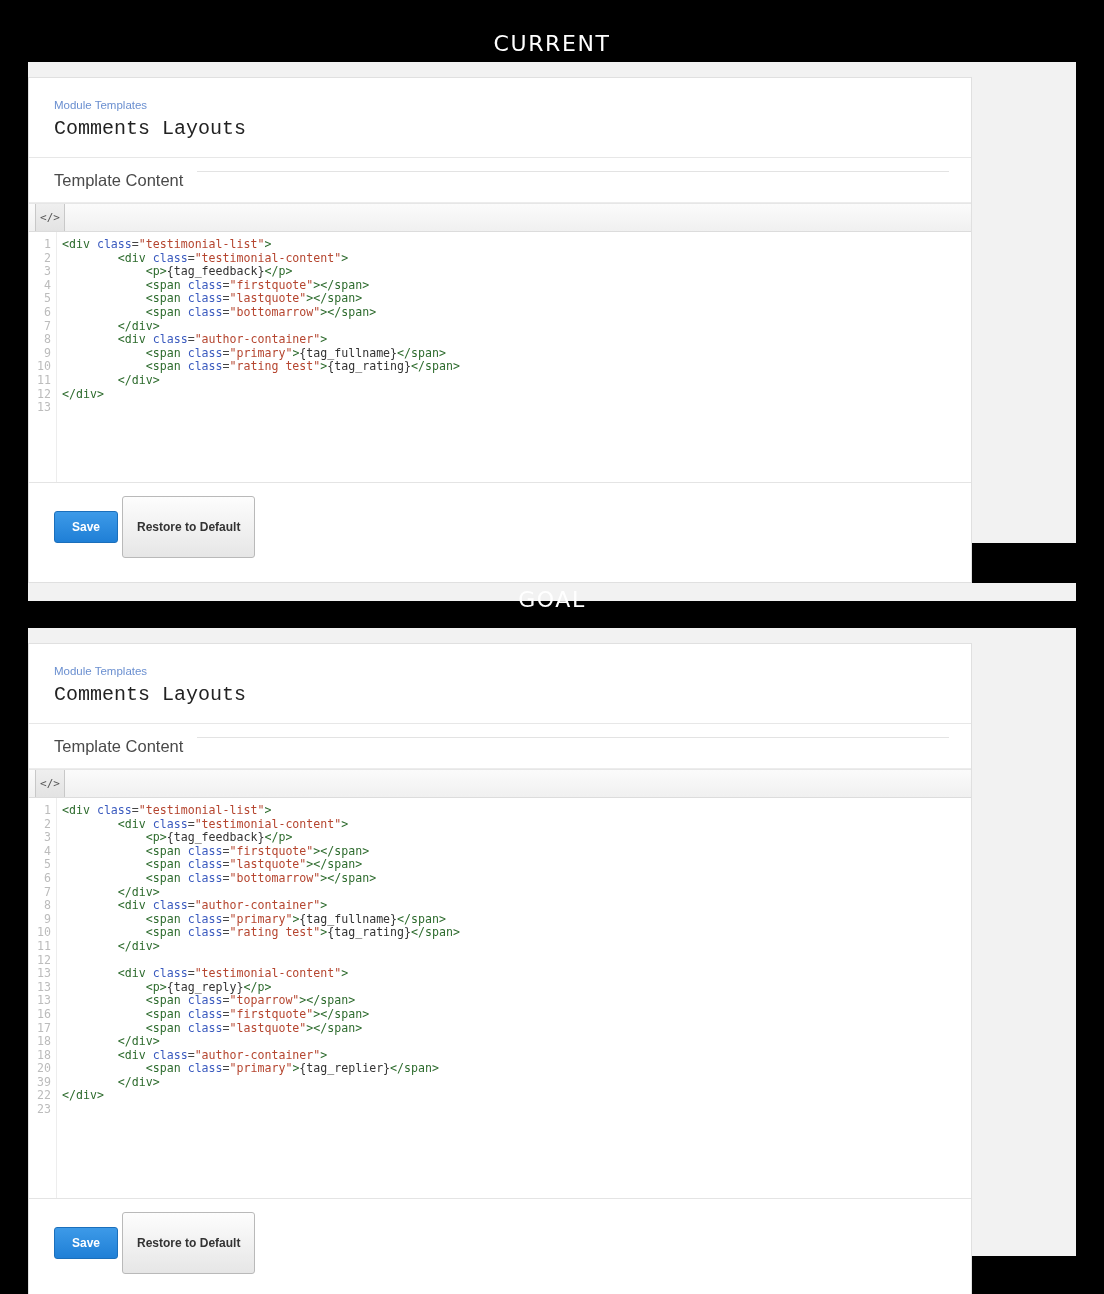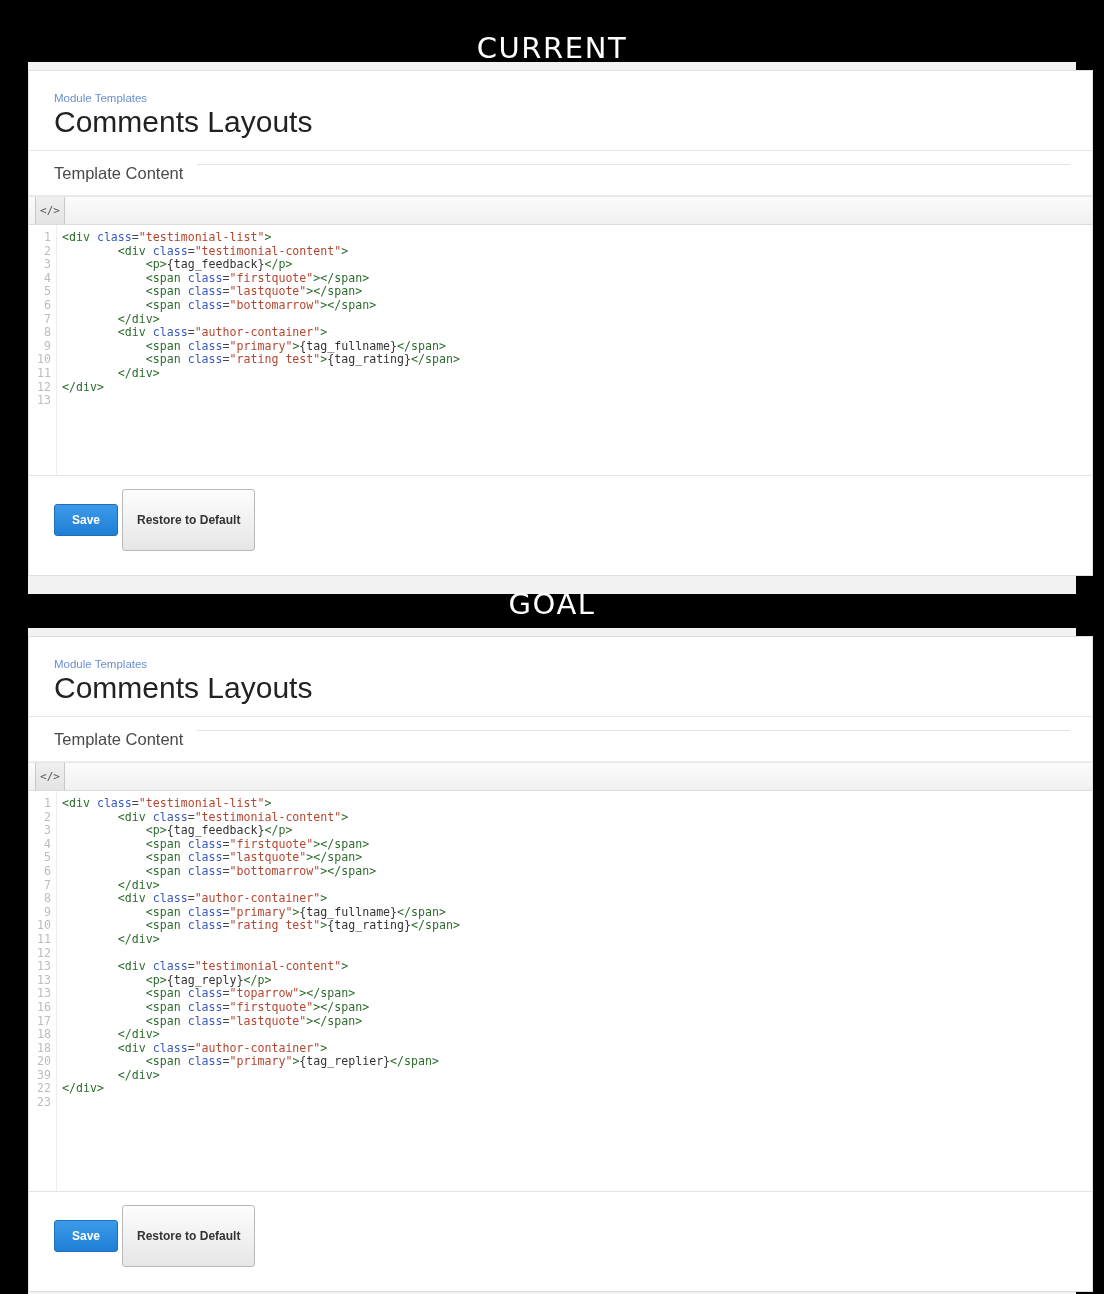--- a/index.html
+++ b/index.html
@@ -22,21 +22,21 @@
   }
 
   
   .caption {
     position: absolute;
     left: 0;
     width: 1104px;
     text-align: center;
     color: #ffffff;
     font-family: "DejaVu Sans", sans-serif;
-    font-size: 29px;
+    font-size: 22px;
     letter-spacing: 1.6px;
     font-weight: 400;
   }
   .caption.current { top: 31px; }
   .caption.goal    { top: 587px; }
 
   
   .panel {
     position: absolute;
     left: 28px;
@@ -45,45 +45,45 @@
     box-sizing: border-box;
   }
   .panel.current { top: 62px;  height: 481px; }
   .panel.goal    { top: 628px; height: 628px; }
 
   .card {
     background: #ffffff;
     border: 1px solid #e0e0e0;
     border-bottom: none;
     box-sizing: border-box;
-    width: 1065px;
-    margin: 8px 0 0 0;
+    width: 944px;
+    margin: 15px 0 0 0;
   }
 
   
   .page-header {
     padding: 17px 0 14px 25px;
     border-bottom: 1px solid #e7e7e7;
     background: #fff;
   }
   .breadcrumb {
     color: #6a8fd0;
     font-size: 11.5px;
     line-height: 14px;
     font-family: "Liberation Sans", sans-serif;
     text-decoration: none;
     display: inline-block;
   }
   .page-title {
     color: #222222;
-    font-size: 30px;
+    font-size: 20px;
     line-height: 28px;
     font-weight: 400;
     margin-top: 2px;
-    font-family: Liberation Sans, sans-serif;
+    font-family: Liberation Mono, monospace;
   }
 
   
   .section-head {
     display: flex;
     align-items: flex-start;
     padding: 13px 22px 12px 25px;
     background: #fff;
     border-bottom: 1px solid #ececec;
   }

